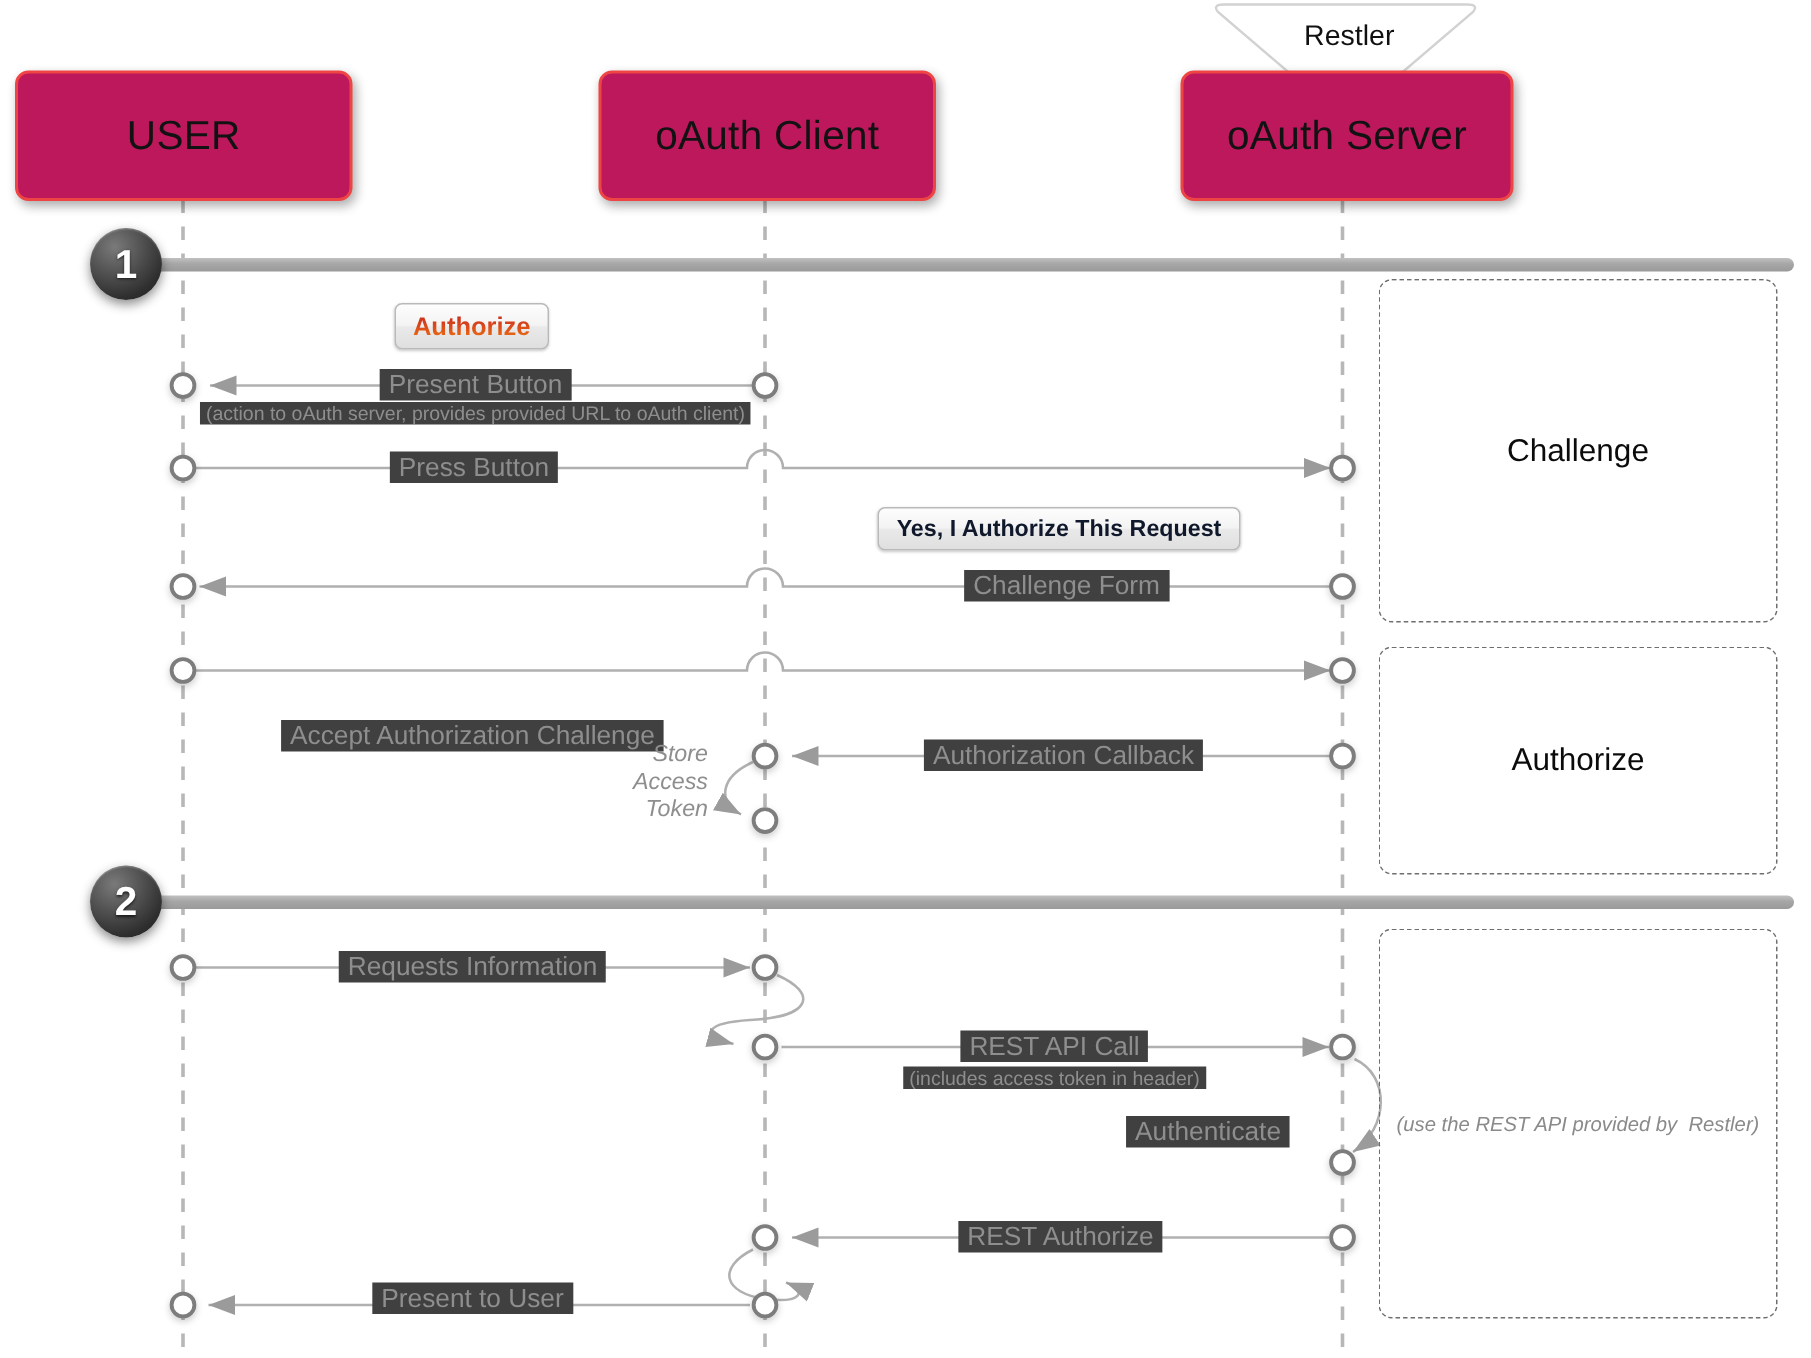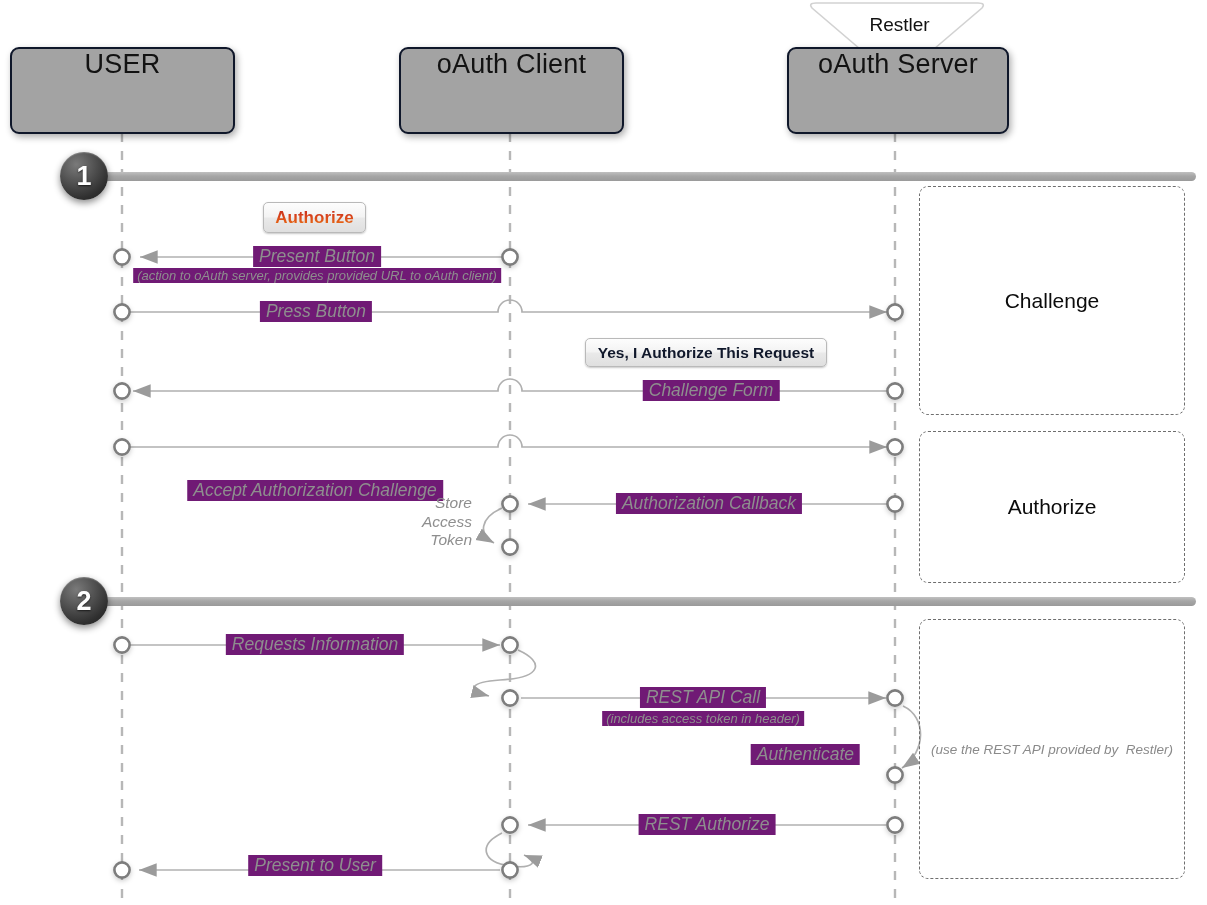--- a/index.html
+++ b/index.html
@@ -6,23 +6,23 @@
   body{
     width:1207px;height:905px;position:relative;overflow:hidden;
     font-family:"Liberation Sans","DejaVu Sans",sans-serif;
     -webkit-font-smoothing:antialiased;
   }
   #canvas{position:absolute;left:0;top:0;width:1207px;height:905px;}
 
   
   .actor-box{
     position:absolute;box-sizing:border-box;
-    background:#a3a3a3;border:2px solid #0f172a;border-radius:9px;
+    background:#be185d;border:2px solid #ef4444;border-radius:9px;
     box-shadow:2px 3px 7px rgba(0,0,0,.33);
-    display:flex;justify-content:center;
+    display:flex;align-items:center;justify-content:center;
   }
   .actor-label{
     font-size:27px;color:#121212;letter-spacing:.2px;white-space:nowrap;
   }
 
   
   .restler-label{
     position:absolute;font-size:19px;color:#111;white-space:nowrap;
     text-align:center;
   }
@@ -66,22 +66,22 @@
     box-shadow:0 3px 7px rgba(0,0,0,.45), inset 0 1px 1px rgba(255,255,255,.22);
     display:flex;align-items:center;justify-content:center;
   }
   .step-num{
     color:#fff;font-size:27px;font-weight:bold;
     text-shadow:0 1px 2px rgba(0,0,0,.65);line-height:1;
   }
 
   
   .msg{
-    position:absolute;color:#8e8e8e;font-style:italic;font-size:17.5px;
-    white-space:nowrap;background:#701a75;padding:0 6px;
+    position:absolute;color:#8e8e8e;font-size:17.5px;
+    white-space:nowrap;background:#404040;padding:0 6px;
   }
   .msg.small{font-size:13px;padding:0 4px;}
   .msg.selfnote{
     font-style:italic;font-size:15.5px;color:#8e8e8e;line-height:1.2;
     text-align:right;background:transparent;padding:0;
   }
   .msg.center{transform:translateX(-50%);}
   .msg.right{transform:translateX(-100%);}
 </style>
 </head>

